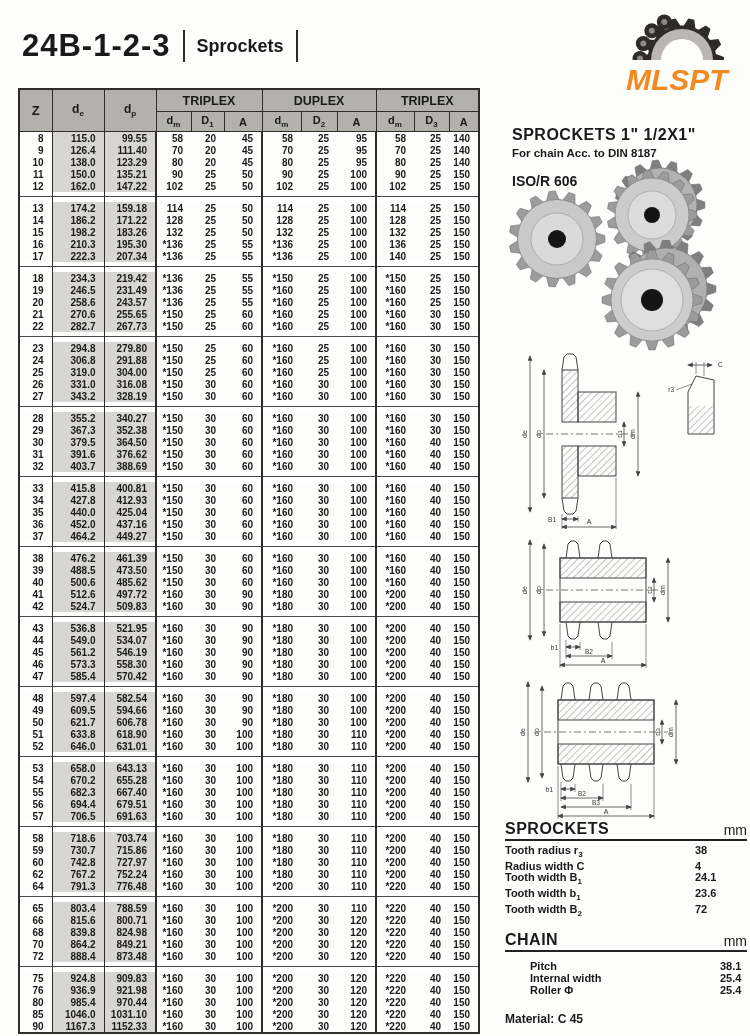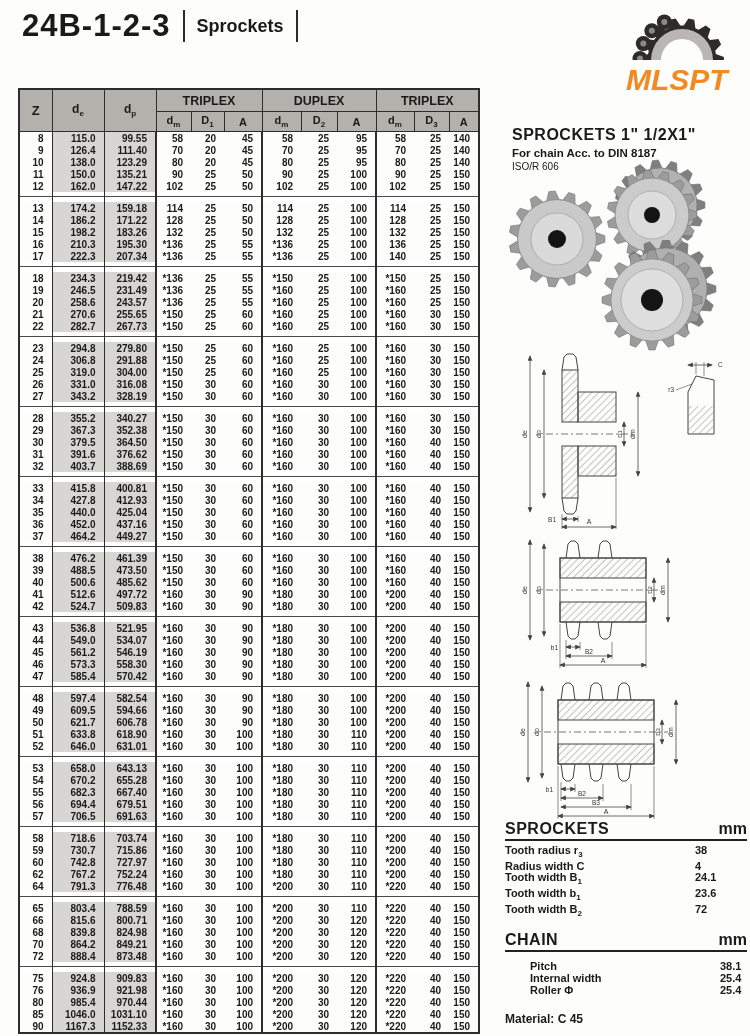--- a/index.html
+++ b/index.html
@@ -1,19 +1,19 @@
 <!DOCTYPE html>
 <html><head>
 <meta charset="utf-8">
 <style>
   html,body{margin:0;padding:0;background:#e8e8e8;}
   .page{position:relative;width:750px;height:1036px;background:#fdfdfc;overflow:hidden;
         font-family:"Liberation Sans",sans-serif;color:#1a1a1a;}
   
-  .title-row{position:absolute;left:22px;top:8px;display:flex;align-items:center;gap:12px;}
+  .title-row{position:absolute;left:22px;top:28px;display:flex;align-items:center;gap:12px;}
   .t-main{font-size:31px;font-weight:bold;letter-spacing:1px;}
   .t-sep{width:2px;height:32px;background:#2b2b2b;}
   .t-sub{font-size:18px;font-weight:bold;}
   
   .logo{position:absolute;left:608px;top:4px;}
   
   table.spec{position:absolute;left:18px;top:88px;width:460px;border-collapse:collapse;
              table-layout:fixed;border:2px solid #2e2d2b;}
   table.spec th{background:#b2b1ac;border:1px solid #2e2d2b;font-weight:bold;padding:0;}
   .h-big{font-size:12.5px;}
@@ -29,29 +29,29 @@
   td.c5,td.c8,td.c11{padding-right:5px;}
   td.shade{background-color:#d7d6d2;}
   td.b-r{border-right:1px solid #2e2d2b;}
   td.b-R{border-right:2px solid #2e2d2b;}
   tr.gap td{height:10px;background-color:#fff;
     background-image:linear-gradient(to bottom,rgba(0,0,0,0) 4px,#4a4a48 4px,#4a4a48 5px,rgba(0,0,0,0) 5px);}
   
   .panel-title{position:absolute;left:512px;top:126px;}
   .pt-1{font-size:16px;font-weight:bold;letter-spacing:0.5px;}
   .pt-2{font-size:11.5px;font-weight:bold;margin-top:3px;}
-  .pt-3{font-size:10px;font-weight:normal;margin-top:2px;}
+  .pt-3{font-size:14px;font-weight:bold;margin-top:14px;}
   .photo{position:absolute;}
   .diag{position:absolute;}
   
   .info{position:absolute;left:505px;top:820px;width:242px;}
   .info-head{display:flex;justify-content:space-between;align-items:flex-end;
              border-bottom:2px solid #222;padding-bottom:1px;}
   .info-head .ih-t{font-size:16px;font-weight:bold;letter-spacing:0.5px;}
-  .info-head .ih-mm{font-size:16px;font-weight:bold;}
+  .info-head .ih-mm{font-size:14px;font-weight:normal;}
   .spec-rows{margin-top:4px;}
   .spec-row{display:flex;font-size:11px;font-weight:bold;line-height:11.5px;}
   .spec-row .lbl{flex:0 0 190px;}
   .spec-row .lbl sub{font-size:8px;}
   .spec-row .val{flex:1;text-align:left;}
   .chain-block{margin-top:12px;}
   .chain-rows{margin-top:8px;}
   .chain-rows .spec-row{line-height:12px;padding-left:25px;}
   .material{margin-top:16px;font-size:12px;font-weight:bold;}
   svg text{font-family:"Liberation Sans",sans-serif;}

